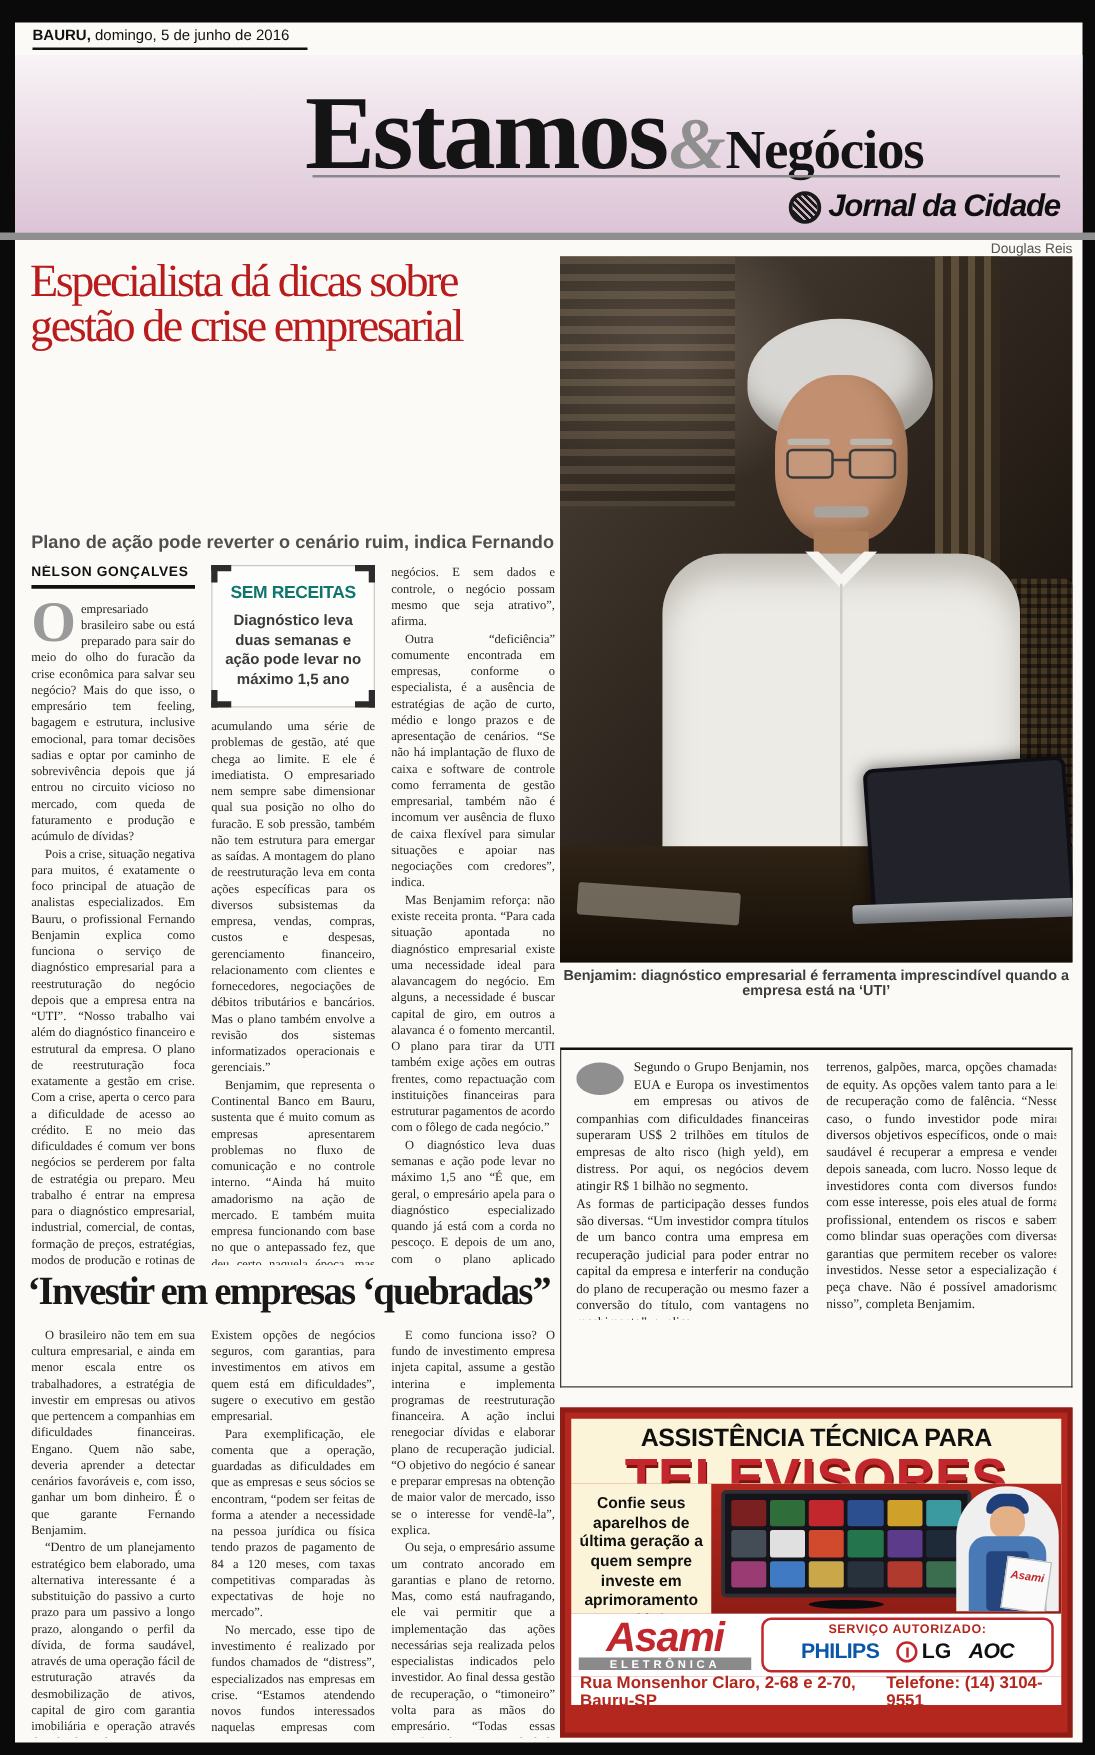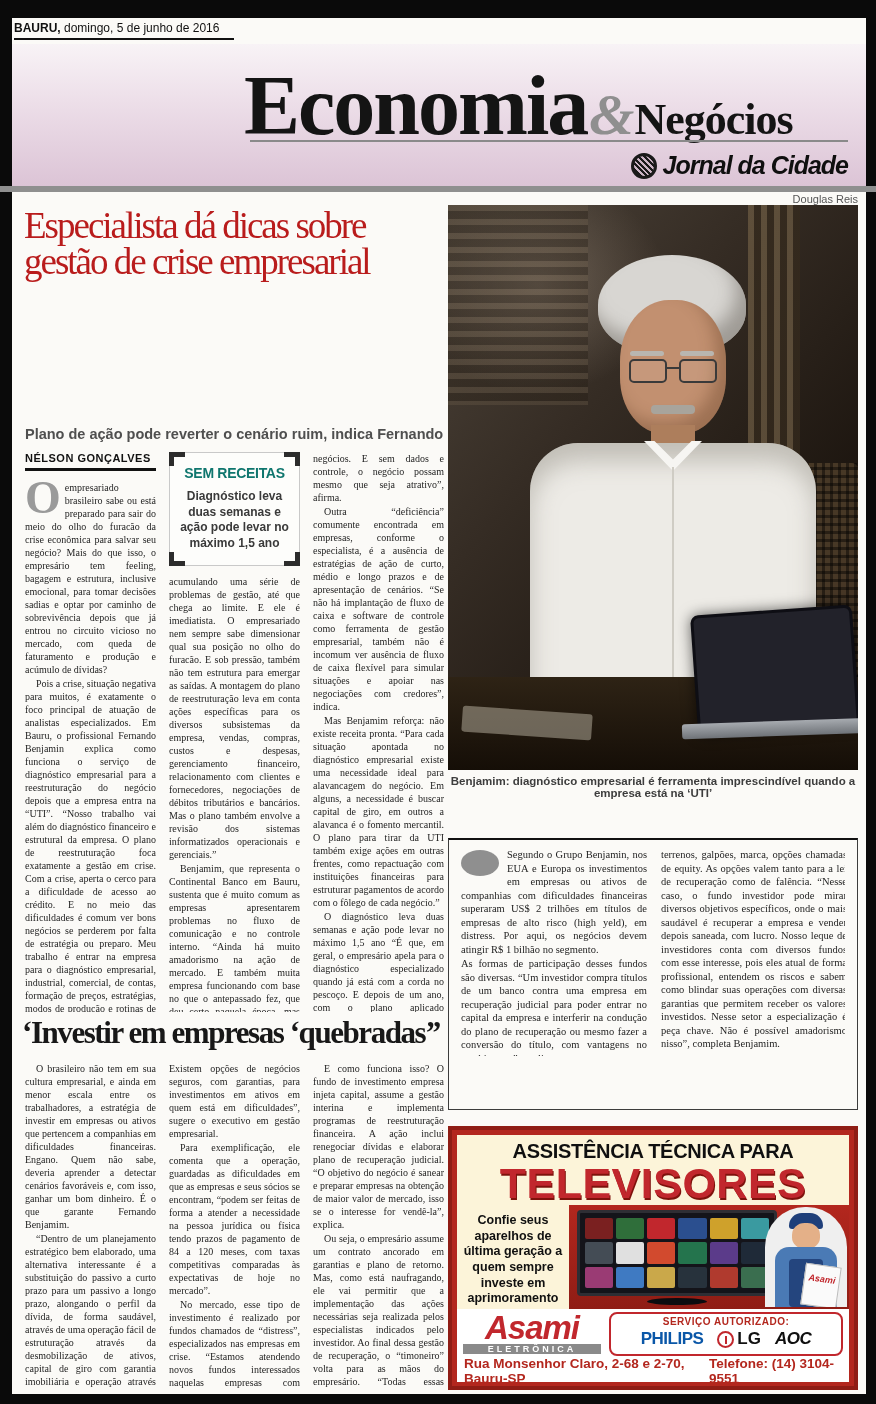--- a/index.html
+++ b/index.html
@@ -4,21 +4,21 @@
 <style>
   * { margin:0; padding:0; box-sizing:border-box; }
   body { background:#000; font-family:"Liberation Serif", serif; }
   .page { position:relative; width:876px; height:1404px; margin:0 auto; background:#fbfaf7; overflow:hidden; }
   .edge { position:absolute; background:#0a0a0a; }
   .edge-top { left:0; top:0; width:876px; height:18px; }
   .edge-bottom { left:0; top:1394px; width:876px; height:10px; }
   .edge-left { left:0; top:0; width:12px; height:1404px; }
   .edge-right { left:866px; top:0; width:10px; height:1404px; }
 
-  .dateline { position:absolute; left:14px; top:21px; width:220px; font-family:"Liberation Sans",sans-serif; font-size:12px; color:#111; border-bottom:2px solid #111; padding-bottom:3px; white-space:nowrap; }
+  .dateline { position:absolute; left:26px; top:21px; width:220px; font-family:"Liberation Sans",sans-serif; font-size:12px; color:#111; border-bottom:2px solid #111; padding-bottom:3px; white-space:nowrap; }
   .dateline b { font-weight:800; }
 
   .banner { position:absolute; left:12px; top:44px; width:854px; height:142px;
     background:linear-gradient(180deg,#f8f3f6 0%, #eddfe9 40%, #dcc4d6 100%); }
   .banner-title { position:absolute; left:232px; bottom:38px; white-space:nowrap; }
   .t-econ { font-size:84px; font-weight:700; color:#141414; letter-spacing:-2px; line-height:.8; }
   .t-amp { font-size:58px; font-weight:700; color:#8f8f8f; font-style:italic; margin-left:2px; }
   .t-neg { font-size:44px; font-weight:700; color:#141414; letter-spacing:-1px; }
   .banner-rule { position:absolute; left:238px; right:18px; bottom:44px; height:2px; background:#8a8a8a; }
   .jc-logo { position:absolute; right:18px; bottom:6px; display:flex; align-items:center; gap:6px; }
@@ -87,21 +87,21 @@
   .formas { position:absolute; left:448px; top:838px; width:410px; height:272px; border:1px solid #3c3c3c; border-top:2px solid #111; background:#fbfaf7; padding:8px 12px; }
   .formas h2 { font-family:"Liberation Sans",sans-serif; font-size:27px; font-weight:800; color:#2b2b2b; letter-spacing:-.5px; margin-bottom:8px; }
   .formas-cols { display:flex; gap:14px; height:208px; overflow:hidden; }
   .formas-col { width:186px; flex:0 0 186px; }
   .formas-col p { font-size:10.5px; line-height:13.5px; text-align:justify; color:#1e1e1e; margin-bottom:1px; }
   .bullet { float:left; width:38px; height:26px; border-radius:50%; background:#8f8f8f; margin:2px 8px 2px 0; }
 
   .headline2 { position:absolute; left:22px; top:1014px; width:430px; font-size:32px; font-weight:700; color:#181818; letter-spacing:-1.5px; white-space:nowrap; transform:scaleX(.97); transform-origin:left; }
 
   .ad { position:absolute; left:448px; top:1126px; width:410px; height:264px; background:#b3271e; border:4px solid #8f1d15; }
-  .ad-top { margin:5px 5px 0; height:70px; background:#fcf4d9; text-align:center; padding-top:5px; font-family:"Liberation Sans",sans-serif; }
+  .ad-top { margin:5px 5px 0; height:52px; background:#fcf4d9; text-align:center; padding-top:5px; font-family:"Liberation Sans",sans-serif; }
   .ad-top .l1 { font-size:20px; font-weight:800; color:#101010; letter-spacing:-.3px; }
   .ad-top .l2 { font-size:43px; font-weight:800; color:#c1272d; letter-spacing:.5px; line-height:.95; text-shadow:1px 2px 0 #7e120c; }
   .ad-mid { position:relative; margin:0 5px; height:104px; background:#fcf4d9; overflow:hidden; }
   .ad-left { position:absolute; left:0; top:0; width:112px; height:100%; padding:8px 5px; text-align:center;
     font-family:"Liberation Sans",sans-serif; font-size:12.5px; font-weight:800; color:#101010; line-height:1.25; }
   .ad-red { position:absolute; left:112px; right:0; top:0; bottom:0; background:linear-gradient(180deg,#b3271e,#8f1d15); }
   .ad-tv { position:absolute; left:8px; top:5px; width:200px; height:86px; background:#14141a; border:3px solid #2e2e34; border-radius:4px; padding:5px; display:grid; grid-template-columns:repeat(6,1fr); gap:3px; }
   .ad-tv i { border-radius:2px; }
   .ad-tv-stand { position:absolute; left:78px; top:93px; width:60px; height:7px; background:#0c0c10; border-radius:50%; }
   .ad-tech { position:absolute; right:2px; top:2px; width:82px; height:100px; background:#efefef; border-radius:40px 40px 0 0; overflow:hidden; }
@@ -130,21 +130,21 @@
 <div class="page">
   <div class="edge edge-top"></div>
   <div class="edge edge-bottom"></div>
   <div class="edge edge-left"></div>
   <div class="edge edge-right"></div>
 
   <div class="dateline"><b>BAURU,</b><span> domingo, 5 de junho de 2016</span></div>
 
   <div class="banner">
     <div class="banner-title">
-      <span class="t-econ">Economia</span><span class="t-amp">&amp;</span><span class="t-neg">Negócios</span>
+      <span class="t-econ">Estamos</span><span class="t-amp">&amp;</span><span class="t-neg">Negócios</span>
     </div>
     <div class="banner-rule"></div>
     <div class="jc-logo">
       <span class="jc-circle"></span>
       <span class="jc-text">Jornal da Cidade</span>
     </div>
   </div>
   <div class="gray-rule"></div>
 
   <h1 class="headline">Especialista dá dicas sobre gestão de crise empresarial</h1>

